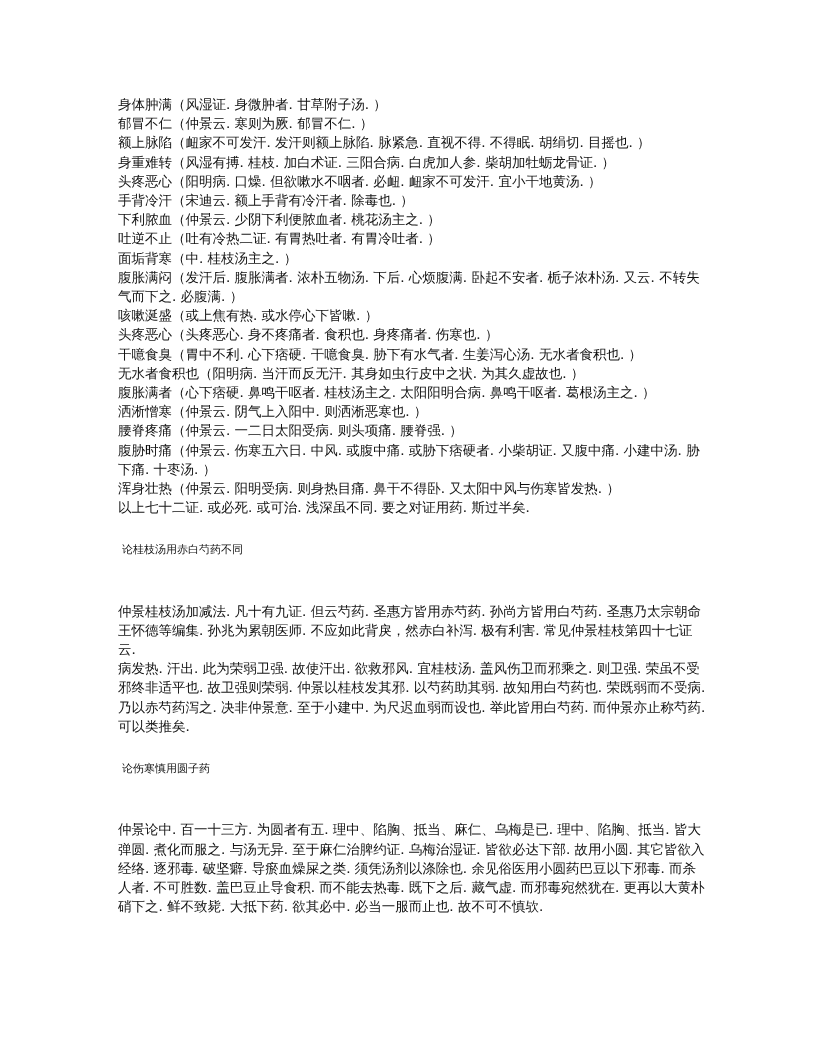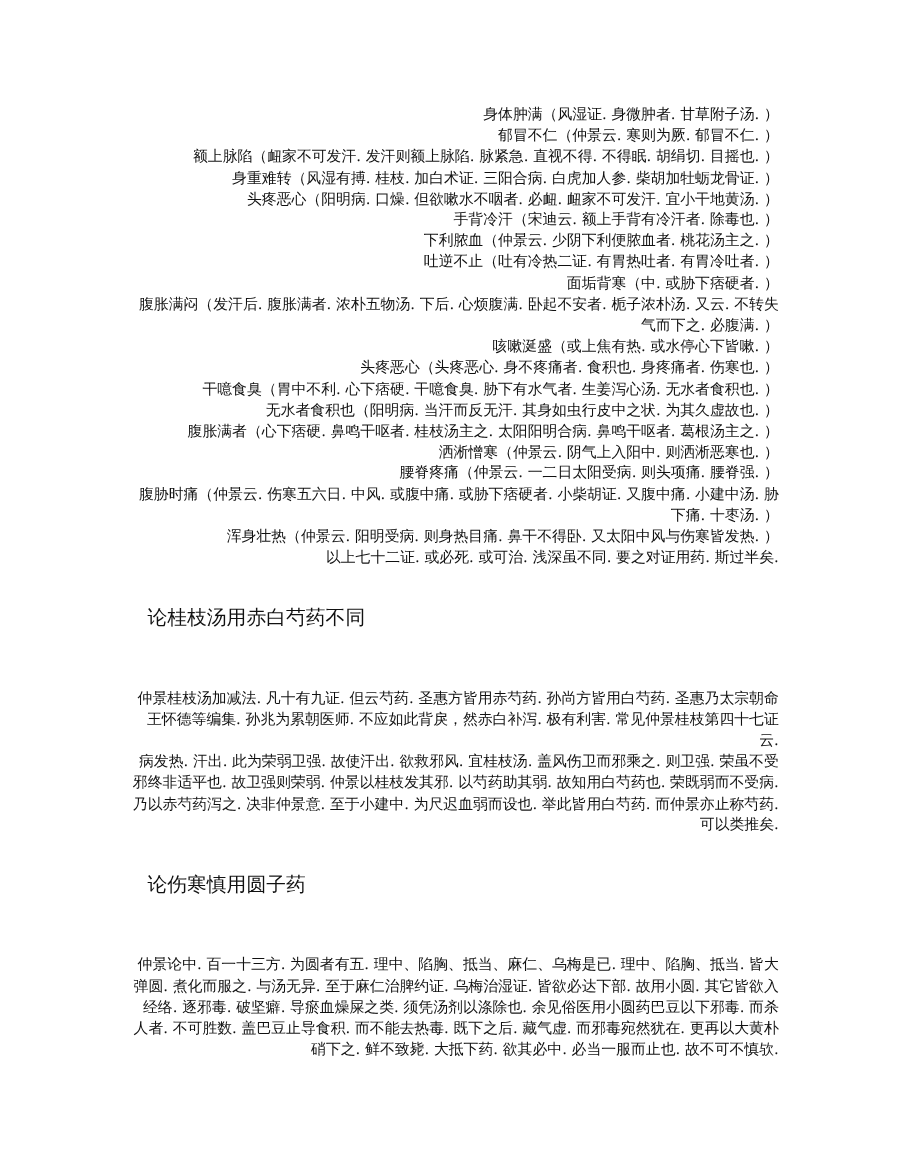--- a/index.html
+++ b/index.html
@@ -20,45 +20,44 @@
       left: 118px;
       top: 95px;
       width: 590px;
     }
     .line {
       font-size: 13.5px;
       line-height: 19.2px;
       white-space: normal;
       word-break: break-all;
       margin: 0;
-      text-align: right;
     }
     .heading {
-      font-size: 18px;
+      font-size: 11px;
       line-height: 19.2px;
-      margin: 16px;
+      margin: 4px;
     }
     .gap-before-heading { height: 19px; }
     .gap-after-heading { height: 38px; }
   </style>
 </head>
 <body>
 
 <div class="page">
 
   <div>
     <p class="line"><span>身体肿满</span><span>（风湿证. 身微肿者. 甘草附子汤. ）</span></p>
     <p class="line"><span>郁冒不仁</span><span>（仲景云. 寒则为厥. 郁冒不仁. ）</span></p>
     <p class="line"><span>额上脉陷</span><span>（衄家不可发汗. 发汗则额上脉陷. 脉紧急. 直视不得. 不得眠. 胡绢切. 目摇也. ）</span></p>
     <p class="line"><span>身重难转</span><span>（风湿有搏. 桂枝. 加白术证. 三阳合病. 白虎加人参. 柴胡加牡蛎龙骨证. ）</span></p>
     <p class="line"><span>头疼恶心</span><span>（阳明病. 口燥. 但欲嗽水不咽者. 必衄. 衄家不可发汗. 宜小干地黄汤. ）</span></p>
     <p class="line"><span>手背冷汗</span><span>（宋迪云. 额上手背有冷汗者. 除毒也. ）</span></p>
     <p class="line"><span>下利脓血</span><span>（仲景云. 少阴下利便脓血者. 桃花汤主之. ）</span></p>
     <p class="line"><span>吐逆不止</span><span>（吐有冷热二证. 有胃热吐者. 有胃冷吐者. ）</span></p>
-    <p class="line"><span>面垢背寒</span><span>（中. 或胁下痞硬者. ）</span></p>
+    <p class="line"><span>面垢背寒</span><span>（中. 桂枝汤主之. ）</span></p>
     <p class="line"><span>腹胀满闷</span><span>（发汗后. 腹胀满者. 浓朴五物汤. 下后. 心烦腹满. 卧起不安者. 栀子浓朴汤. 又云. 不转失气而下之. 必腹满. ）</span></p>
     <p class="line"><span>咳嗽涎盛</span><span>（或上焦有热. 或水停心下皆嗽. ）</span></p>
     <p class="line"><span>头疼恶心</span><span>（头疼恶心. 身不疼痛者. 食积也. 身疼痛者. 伤寒也. ）</span></p>
     <p class="line"><span>干噫食臭</span><span>（胃中不利. 心下痞硬. 干噫食臭. 胁下有水气者. 生姜泻心汤. 无水者食积也. ）</span></p>
     <p class="line"><span>无水者食积也</span><span>（阳明病. 当汗而反无汗. 其身如虫行皮中之状. 为其久虚故也. ）</span></p>
     <p class="line"><span>腹胀满者</span><span>（心下痞硬. 鼻鸣干呕者. 桂枝汤主之. 太阳阳明合病. 鼻鸣干呕者. 葛根汤主之. ）</span></p>
     <p class="line"><span>洒淅憎寒</span><span>（仲景云. 阴气上入阳中. 则洒淅恶寒也. ）</span></p>
     <p class="line"><span>腰脊疼痛</span><span>（仲景云. 一二日太阳受病. 则头项痛. 腰脊强. ）</span></p>
     <p class="line"><span>腹胁时痛</span><span>（仲景云. 伤寒五六日. 中风. 或腹中痛. 或胁下痞硬者. 小柴胡证. 又腹中痛. 小建中汤. 胁下痛. 十枣汤. ）</span></p>
     <p class="line"><span>浑身壮热</span><span>（仲景云. 阳明受病. 则身热目痛. 鼻干不得卧. 又太阳中风与伤寒皆发热. ）</span></p>

